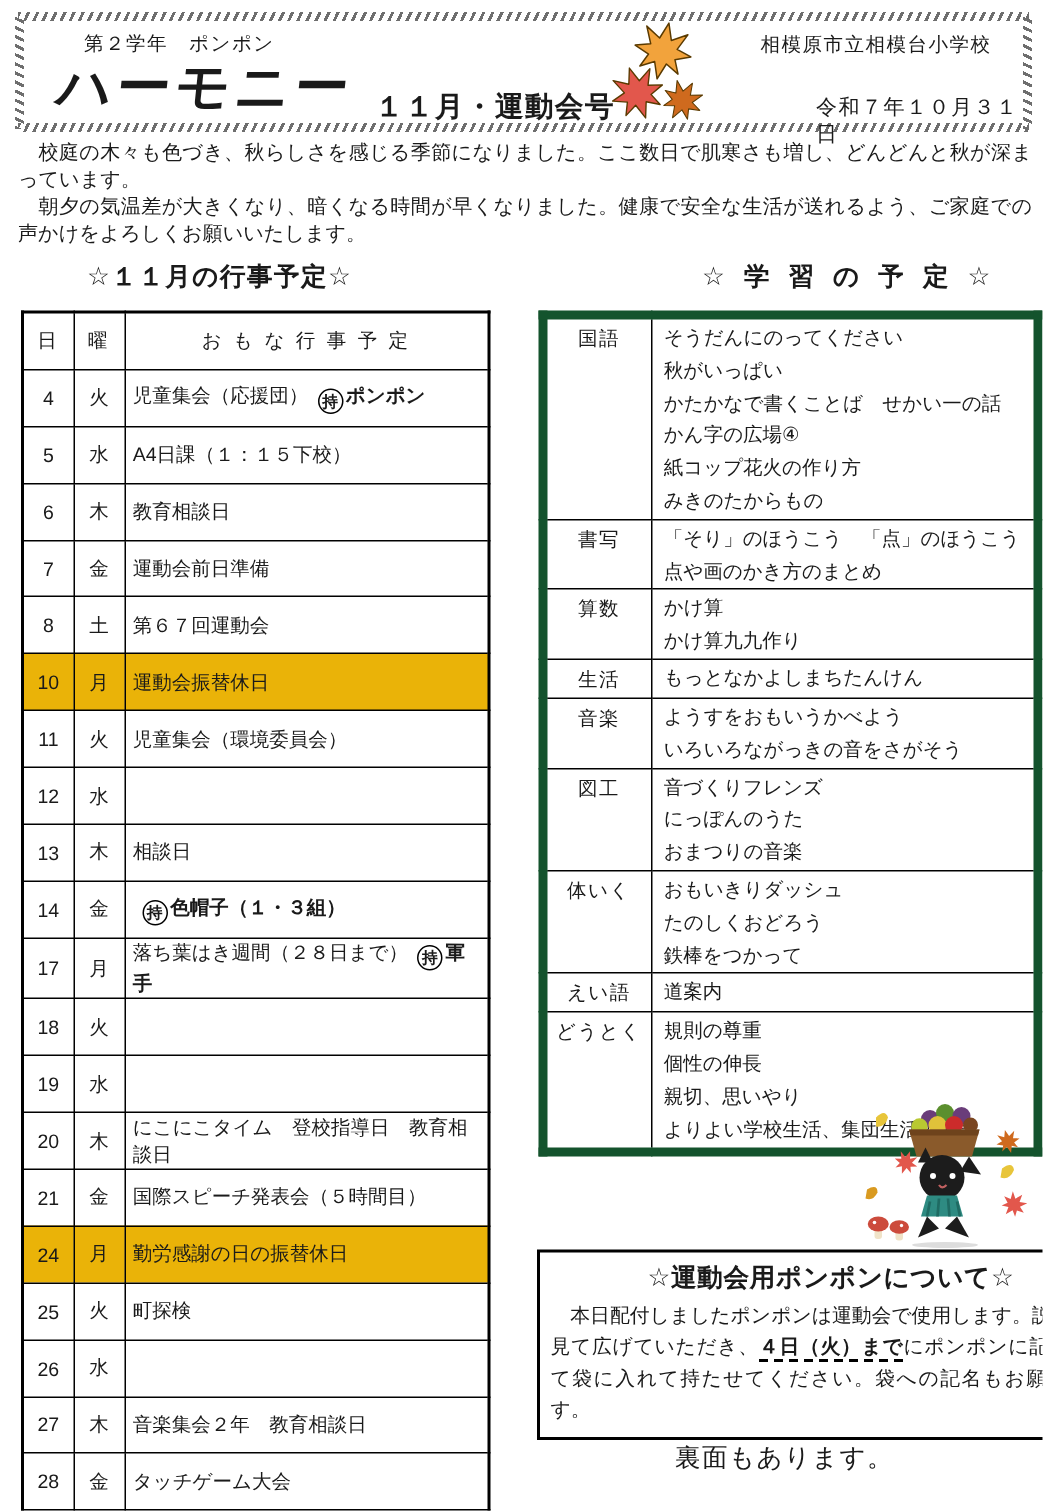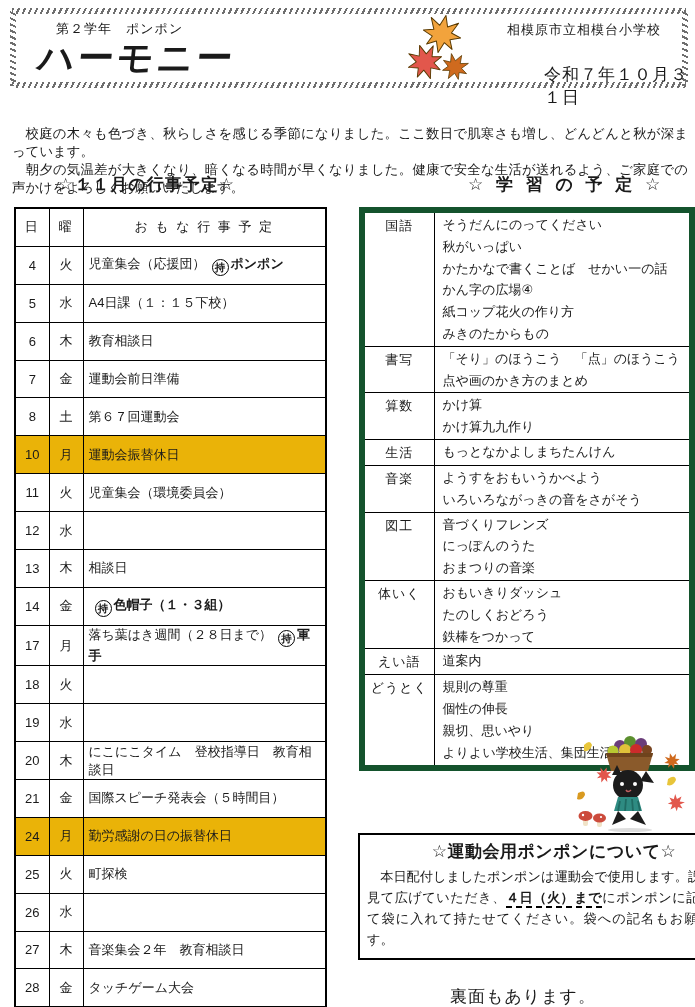--- a/index.html
+++ b/index.html
@@ -16,25 +16,25 @@
     background:repeating-linear-gradient(115deg,#6e6e6e 0 2px,transparent 2px 5.5px);}
   .stripe-v{position:absolute;top:2px;bottom:2px;width:6px;
     background:repeating-linear-gradient(25deg,#6e6e6e 0 2px,transparent 2px 5.5px);}
   .st-t{top:0}.st-b{bottom:0}.st-l{left:0}.st-r{right:0}
 
   .h-label{position:absolute;left:46px;top:12px;font-size:13px;letter-spacing:1px;}
   .h-title{position:absolute;left:28px;top:26px;font-size:36px;font-weight:900;
     letter-spacing:3px;transform:skewX(-6deg);}
   .h-issue{position:absolute;left:240px;top:50px;font-size:19px;font-weight:800;letter-spacing:1px;}
   .h-school{position:absolute;left:497px;top:13px;font-size:13px;letter-spacing:1px;}
-  .h-date{position:absolute;left:534px;top:55px;font-size:17px;letter-spacing:1px;}
+  .h-date{position:absolute;left:534px;top:55px;font-size:14px;letter-spacing:1px;}
   .h-maple{position:absolute;left:398px;top:4px;}
 
   
-  .intro{position:absolute;left:12px;top:93px;width:676px;font-size:13.4px;line-height:18px;text-align:justify;margin-top:32px;}
+  .intro{position:absolute;left:12px;top:93px;width:676px;font-size:13.4px;line-height:18px;text-align:justify;}
   .intro p{margin:0;}
 
   
   .sec-head{position:absolute;top:173px;font-size:17px;font-weight:900;letter-spacing:1px;}
   .sec-head.left{left:58px;}
   .sec-head.right{left:468px;letter-spacing:4px;}
 
   
   .events{position:absolute;left:14px;top:207px;border-collapse:collapse;width:311px;table-layout:fixed;font-size:13px;}
   .events col.c1{width:34px}.events col.c2{width:34px}.events col.c3{width:243px}
@@ -62,35 +62,36 @@
 
   
   .pompon{position:absolute;left:358px;top:833px;width:392px;border:2px solid #000;
     box-sizing:border-box;padding:5px 7px 8px 7px;}
   .pompon .ttl{text-align:center;font-size:17px;font-weight:900;margin:0 0 3px 0;letter-spacing:0.5px;}
   .pompon .body{font-size:13.2px;line-height:21px;text-align:justify;margin:0;}
   .pompon .em{font-weight:bold;border-bottom:2px dashed #000;padding-bottom:1px;}
 
   
   .back-note{position:absolute;left:358px;top:960px;width:330px;text-align:center;
-    font-size:17px;letter-spacing:1px;margin-top:25px;}
+    font-size:17px;letter-spacing:1px;}
 </style>
 </head>
 <body>
 
 <div class="page">
 
   <div class="hframe">
     <div class="stripe-h st-t"></div>
     <div class="stripe-h st-b"></div>
     <div class="stripe-v st-l"></div>
     <div class="stripe-v st-r"></div>
 
     <div class="h-label">第２学年　ポンポン</div>
     <div class="h-title">ハーモニー</div>
+    <div class="h-issue">１１月・運動会号</div>
     <div class="h-school">相模原市立相模台小学校</div>
     <div class="h-date">令和７年１０月３１日</div>
 
     <svg class="h-maple" width="66" height="76" viewBox="0 0 66 76">
       <g stroke="#5a3a00" stroke-width="1" stroke-linejoin="round">
         <polygon fill="#f2a33c" transform="translate(34,22) rotate(12)" points="0,-19 4,-8 14,-14 9,-3 19,0 9,4 13,13 4,8 0,19 -4,8 -13,13 -9,4 -19,0 -9,-3 -14,-14 -4,-8"></polygon>
         <polygon fill="#e2574c" transform="translate(17,50) rotate(-18) scale(0.92)" points="0,-19 4,-8 14,-14 9,-3 19,0 9,4 13,13 4,8 0,19 -4,8 -13,13 -9,4 -19,0 -9,-3 -14,-14 -4,-8"></polygon>
         <polygon fill="#cf6a1e" transform="translate(47,55) rotate(30) scale(0.7)" points="0,-19 4,-8 14,-14 9,-3 19,0 9,4 13,13 4,8 0,19 -4,8 -13,13 -9,4 -19,0 -9,-3 -14,-14 -4,-8"></polygon>
       </g>
     </svg>

